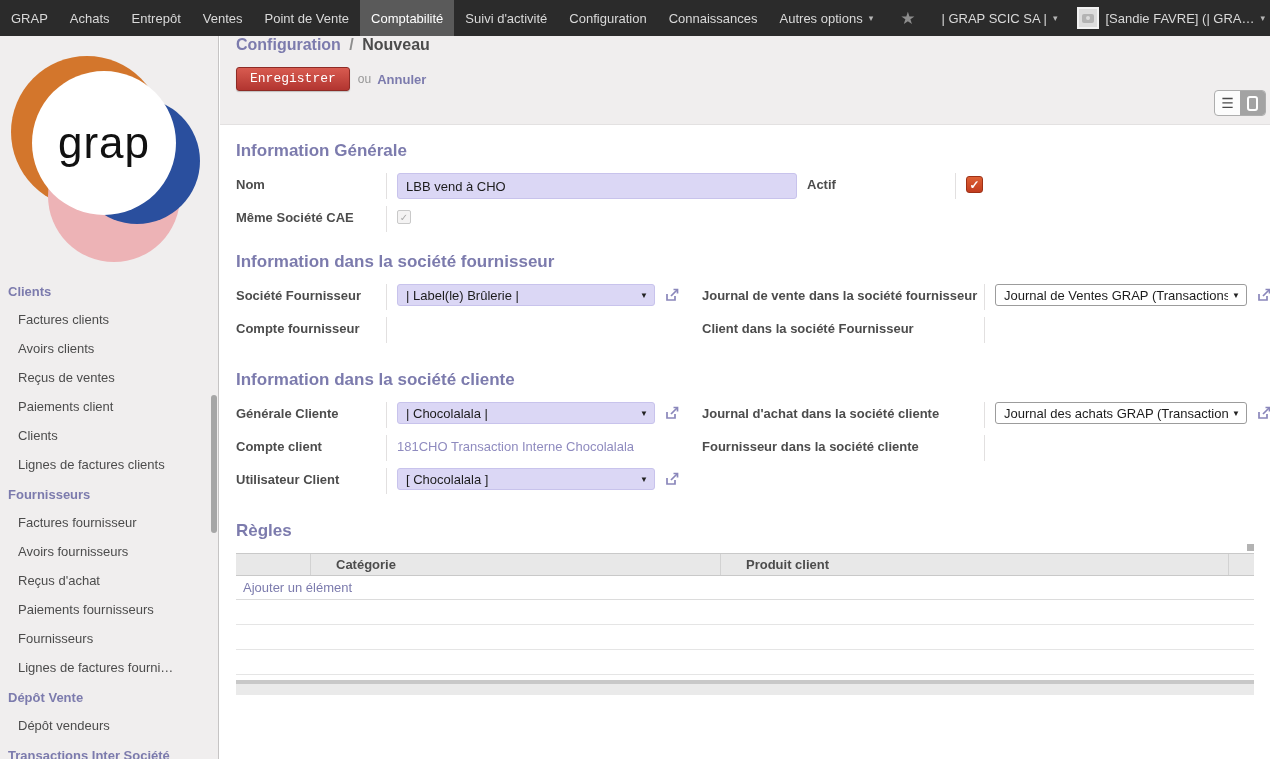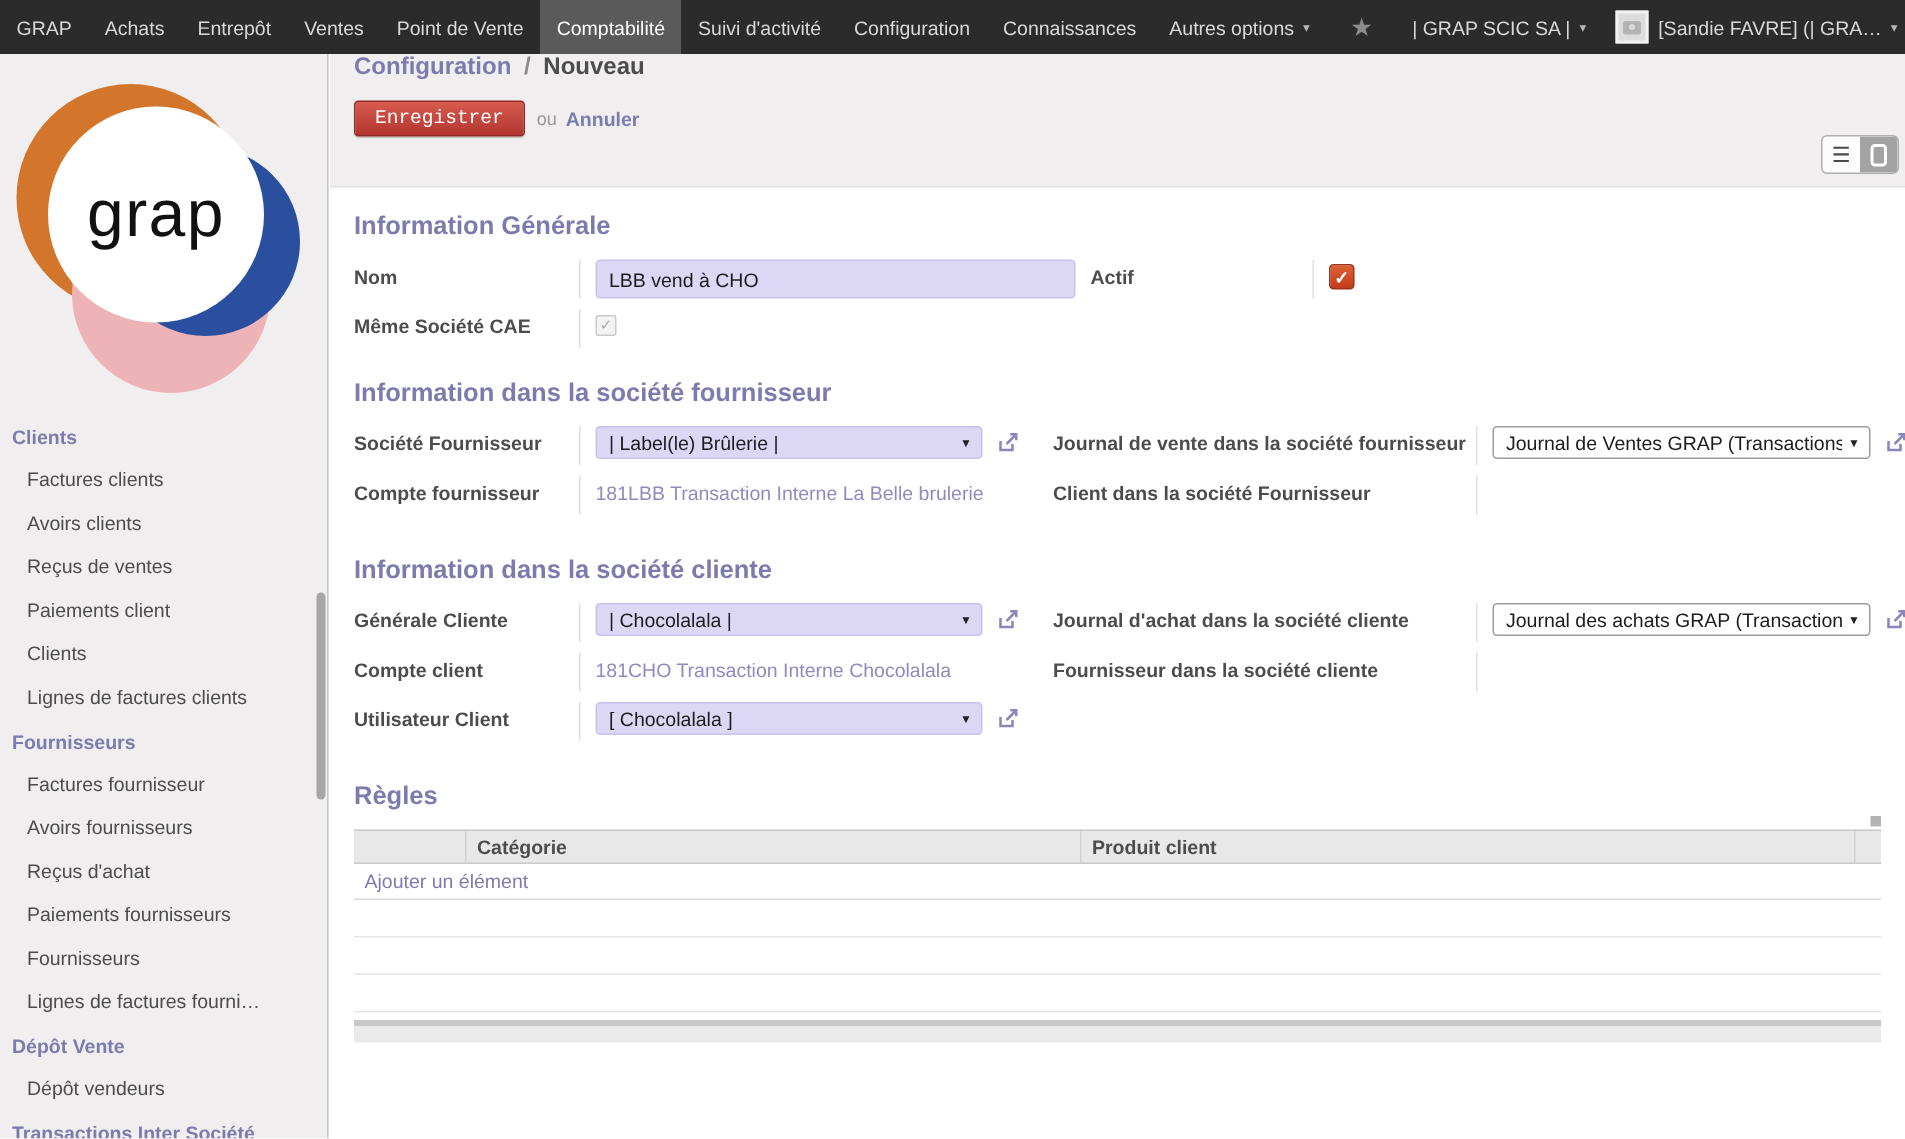--- a/index.html
+++ b/index.html
@@ -70,21 +70,21 @@
 
   
   .form-area { padding:16px 16px 0 16px; }
   .section-h { color:#7c7bad; font-size:17px; font-weight:bold; margin:0 0 12px 0; }
   .section-h.mt { margin-top:20px; }
   .frow { display:flex; align-items:flex-start; margin-bottom:7px; min-height:24px; }
   .flabel { width:150px; flex-shrink:0; font-weight:bold; font-size:13px; color:#4c4c4c; padding-top:4px; }
   .flabel.wide { width:282px; white-space:nowrap; }
   .fsep { border-left:1px solid #e2e0e0; align-self:stretch; margin-right:10px; min-height:26px; }
   .input-text {
-    width:320px; height:22px; background:#dbd7f5; border:1px solid #c8c3ec; border-radius:3px;
+    width:400px; height:22px; background:#dbd7f5; border:1px solid #c8c3ec; border-radius:3px;
     padding:12px 8px; font-size:13px; color:#1c1c1c; font-family:"Liberation Sans", sans-serif;
   }
   .field-select {
     width:258px; height:22px; background:#dbd7f5; border:1px solid #c8c3ec; border-radius:3px;
     display:flex; align-items:center; padding:0 6px 0 8px; font-size:13px; color:#1c1c1c;
     cursor:pointer; overflow:hidden;
   }
   .field-select.white { background:#fff; border:1px solid #9c9c9c; width:252px; }
   .sel-text { white-space:nowrap; overflow:hidden; flex:1; }
   .sel-arrow { font-size:8px; color:#222; margin-left:4px; flex-shrink:0; }
@@ -97,21 +97,21 @@
     background:#f4f3f3; border:1px solid #c9c9c9; color:#a9a9a9;
     font-size:10px; display:flex; align-items:center; justify-content:center; }
   .sec-grid { display:flex; }
   .col-left { width:450px; flex-shrink:0; }
   .col-right { flex:1;margin-left:16px; }
 
   
   .rules-wrap { margin-top:8px; position:relative; }
   .corner-sq { position:absolute; top:-9px; right:0; width:7px; height:7px; background:#b3b3b3; }
   .rt-head { display:flex; background:#e8e8e8; border-top:1px solid #c9c9c9; border-bottom:1px solid #c9c9c9; height:23px; }
-  .rt-cell { font-weight:bold; font-size:13px; color:#4c4c4c; display:flex; align-items:center; padding-left:7px;text-align:center; }
+  .rt-cell { font-weight:bold; font-size:13px; color:#4c4c4c; display:flex; align-items:center; padding-left:25px;text-align:center; }
   .rt-c0 { width:74px; }
   .rt-c1 { width:410px; border-left:1px solid #d2d2d2; }
   .rt-c2 { flex:1; border-left:1px solid #d2d2d2; }
   .rt-c3 { width:18px; border-left:1px solid #d2d2d2; }
   .rt-add { height:24px; display:flex; align-items:center; padding-left:7px;
     color:#7c7bad; font-size:13px; border-bottom:1px solid #dcdcdc; cursor:pointer; }
   .rt-empty { height:25px; border-bottom:1px solid #e5e5e5; }
   .rt-footer-dark { height:4px; background:#c8c8c8; margin-top:5px; }
   .rt-footer-light { height:11px; background:#eaeaea; }
 </style>
@@ -255,21 +255,20 @@
           </div>
           <svg class="ext-icon" width="17" height="17" viewBox="0 0 17 17">
             <path d="M4 7 v6 h8 v-4" fill="none" stroke="#8a87bb" stroke-width="1.7"></path>
             <path d="M8 9 L14 3" stroke="#8a87bb" stroke-width="1.7"></path>
             <path d="M10.5 2.5 h4 v4" fill="none" stroke="#8a87bb" stroke-width="1.7"></path>
           </svg>
         </div>
         <div class="frow">
           <div class="flabel">Compte fournisseur</div>
           <div class="fsep"></div>
-          <div class="link-val">181LBB Transaction Interne La Belle brulerie</div>
         </div>
       </div>
       <div class="col-right">
         <div class="frow">
           <div class="flabel wide">Journal de vente dans la société fournisseur</div>
           <div class="fsep"></div>
           <div class="field-select white">
             <span class="sel-text">Journal de Ventes GRAP (Transactions Ir</span>
             <span class="sel-arrow">▼</span>
           </div>

